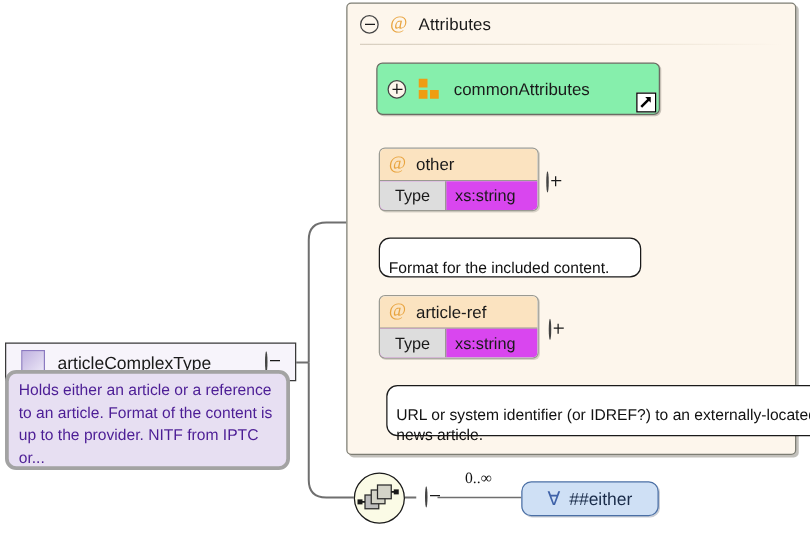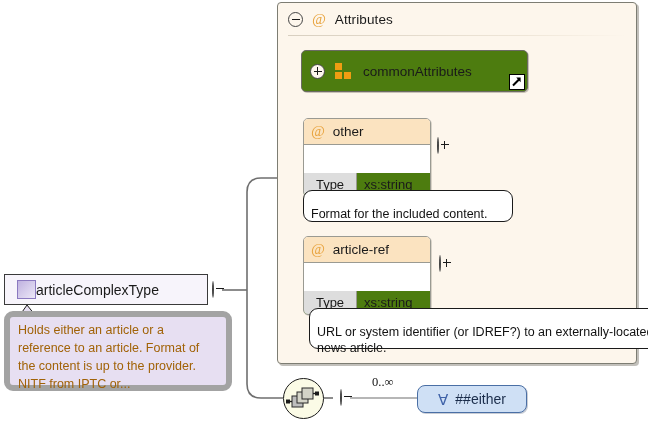--- a/index.html
+++ b/index.html
@@ -87,21 +87,21 @@
     height: 1px;
     background: linear-gradient(to right, #d8cfc0, #efe6d8 70%, #fdf6ec);
   }
 
   
   #common-attributes-box {
     left: 301px;
     top: 50px;
     width: 227px;
     height: 42px;
-    background: #4d7c0f;
+    background: #86efac;
     border: 1px solid #6b6b63;
     border-radius: 5px;
     box-sizing: border-box;
     display: flex;
     align-items: center;
     padding-left: 8px;
     gap: 10px;
     box-shadow: 1px 1px 0 rgba(120,115,105,0.4);
   }
   .attrgroup-icon {
@@ -153,22 +153,21 @@
     border-bottom: 1px solid #9a9a92;
   }
   .attr-name-row .name {
     font-size: 13.5px;
     color: #1a1a1a;
   }
   .attr-type-row {
     height: 23px;
     display: flex;
     align-items: stretch;
-    background: #4d7c0f;
-    margin-top: 28px;
+    background: #d946ef;
   }
   .attr-type-row .type-key {
     width: 52px;
     background: #dddddd;
     border-right: 1px solid #9a9a92;
     display: flex;
     align-items: center;
     justify-content: center;
     font-size: 13px;
     color: #1a1a1a;
@@ -196,45 +195,45 @@
   .callout-tail {
     position: absolute;
     width: 20px;
     height: 11px;
     overflow: hidden;
   }
   .callout-tail svg { display: block; }
 
   #purple-callout {
     left: 4px;
-    top: 311px;
+    top: 296px;
     width: 228px;
     height: 80px;
     background: #e7dff2;
-    border: 6px solid #a3a3a3;
+    border: 3px solid #a3a3a3;
     border-radius: 9px;
     box-sizing: border-box;
     padding: 4px 8px;
     font-size: 12.5px;
     line-height: 18px;
-    color: #a16207;
+    color: #4c1d95;
   }
 
   
   #article-complex-type-box {
     left: 4px;
     top: 274px;
-    width: 204px;
+    width: 233px;
     height: 31px;
     background: #f7f4fb;
     border: 1px solid #3a3a3a;
     box-sizing: border-box;
     display: flex;
     align-items: center;
-    gap: 0;
+    gap: 10px;
     padding-left: 12px;
   }
   #complextype-icon {
     width: 19px; height: 19px;
     border: 1px solid #8b79c0;
     background: linear-gradient(135deg, #c0b2e0 0%, #ece7f7 100%);
     box-sizing: border-box;
     flex: 0 0 auto;
   }
   #article-complex-type-label {

